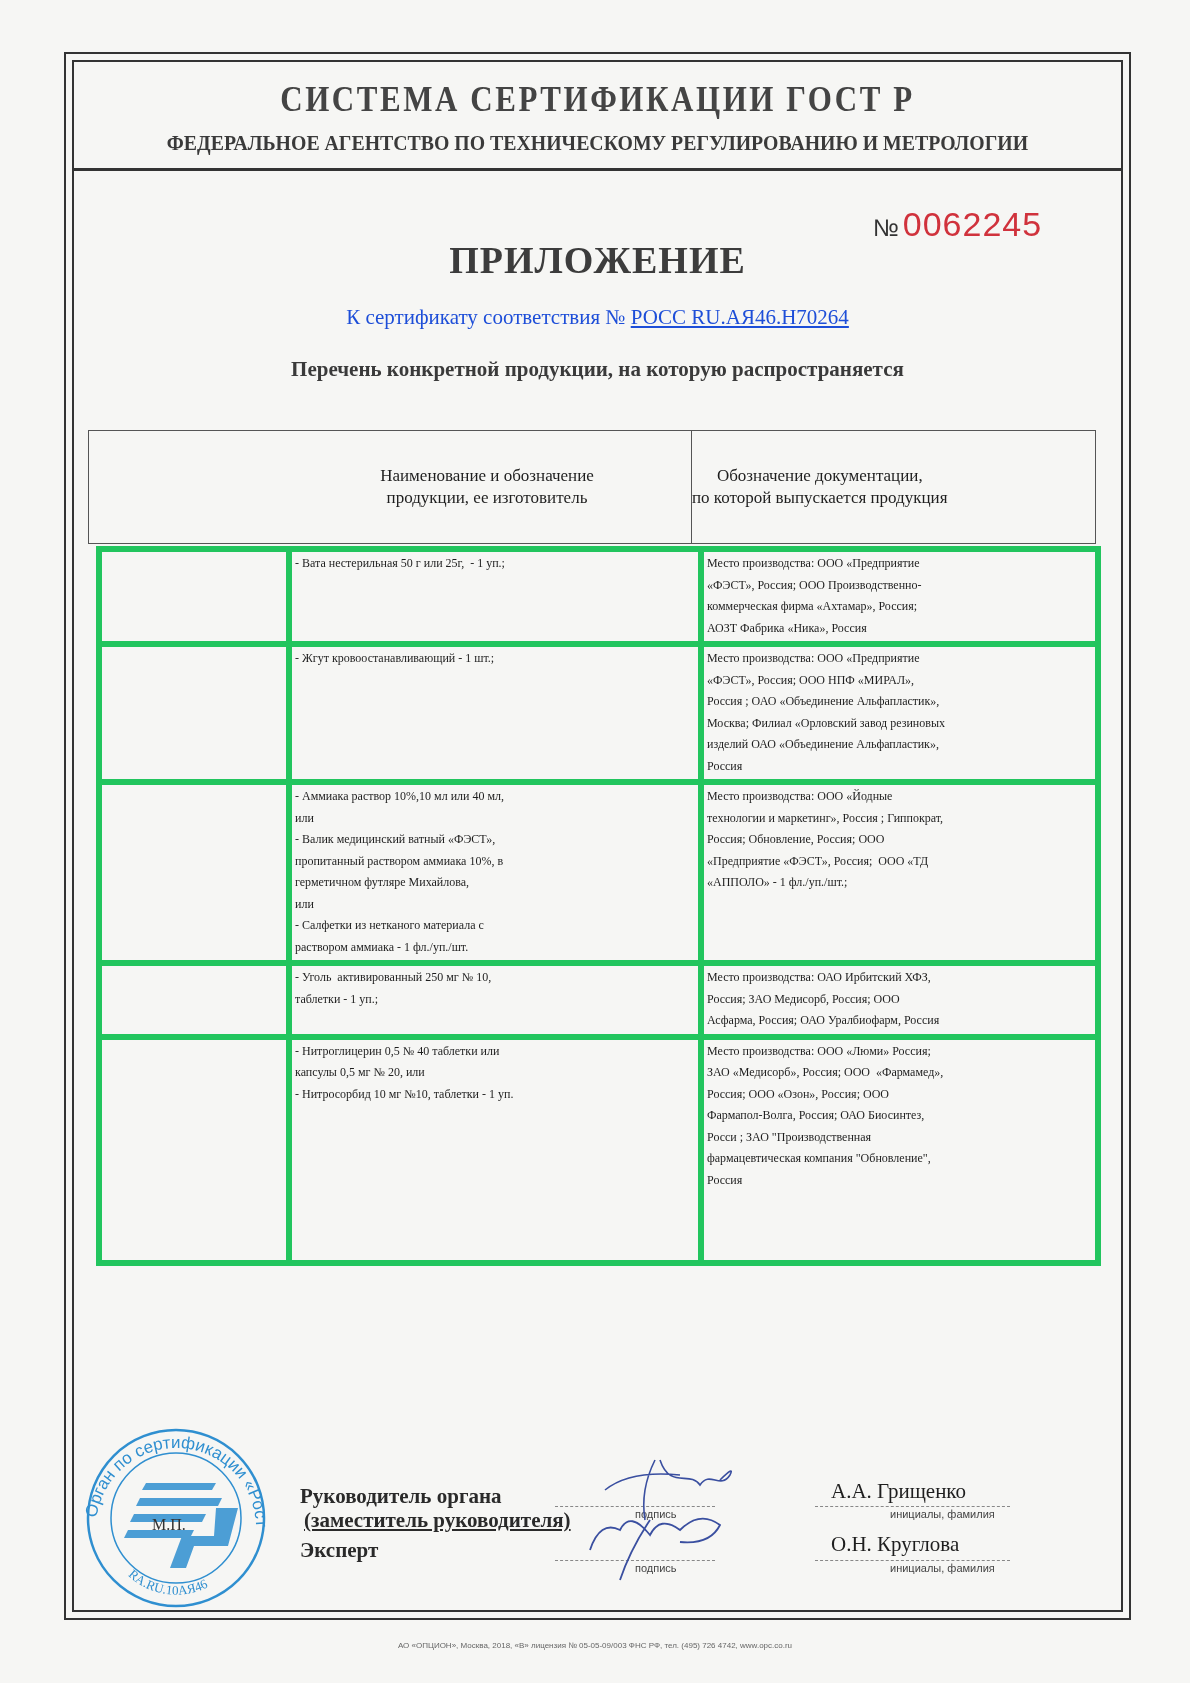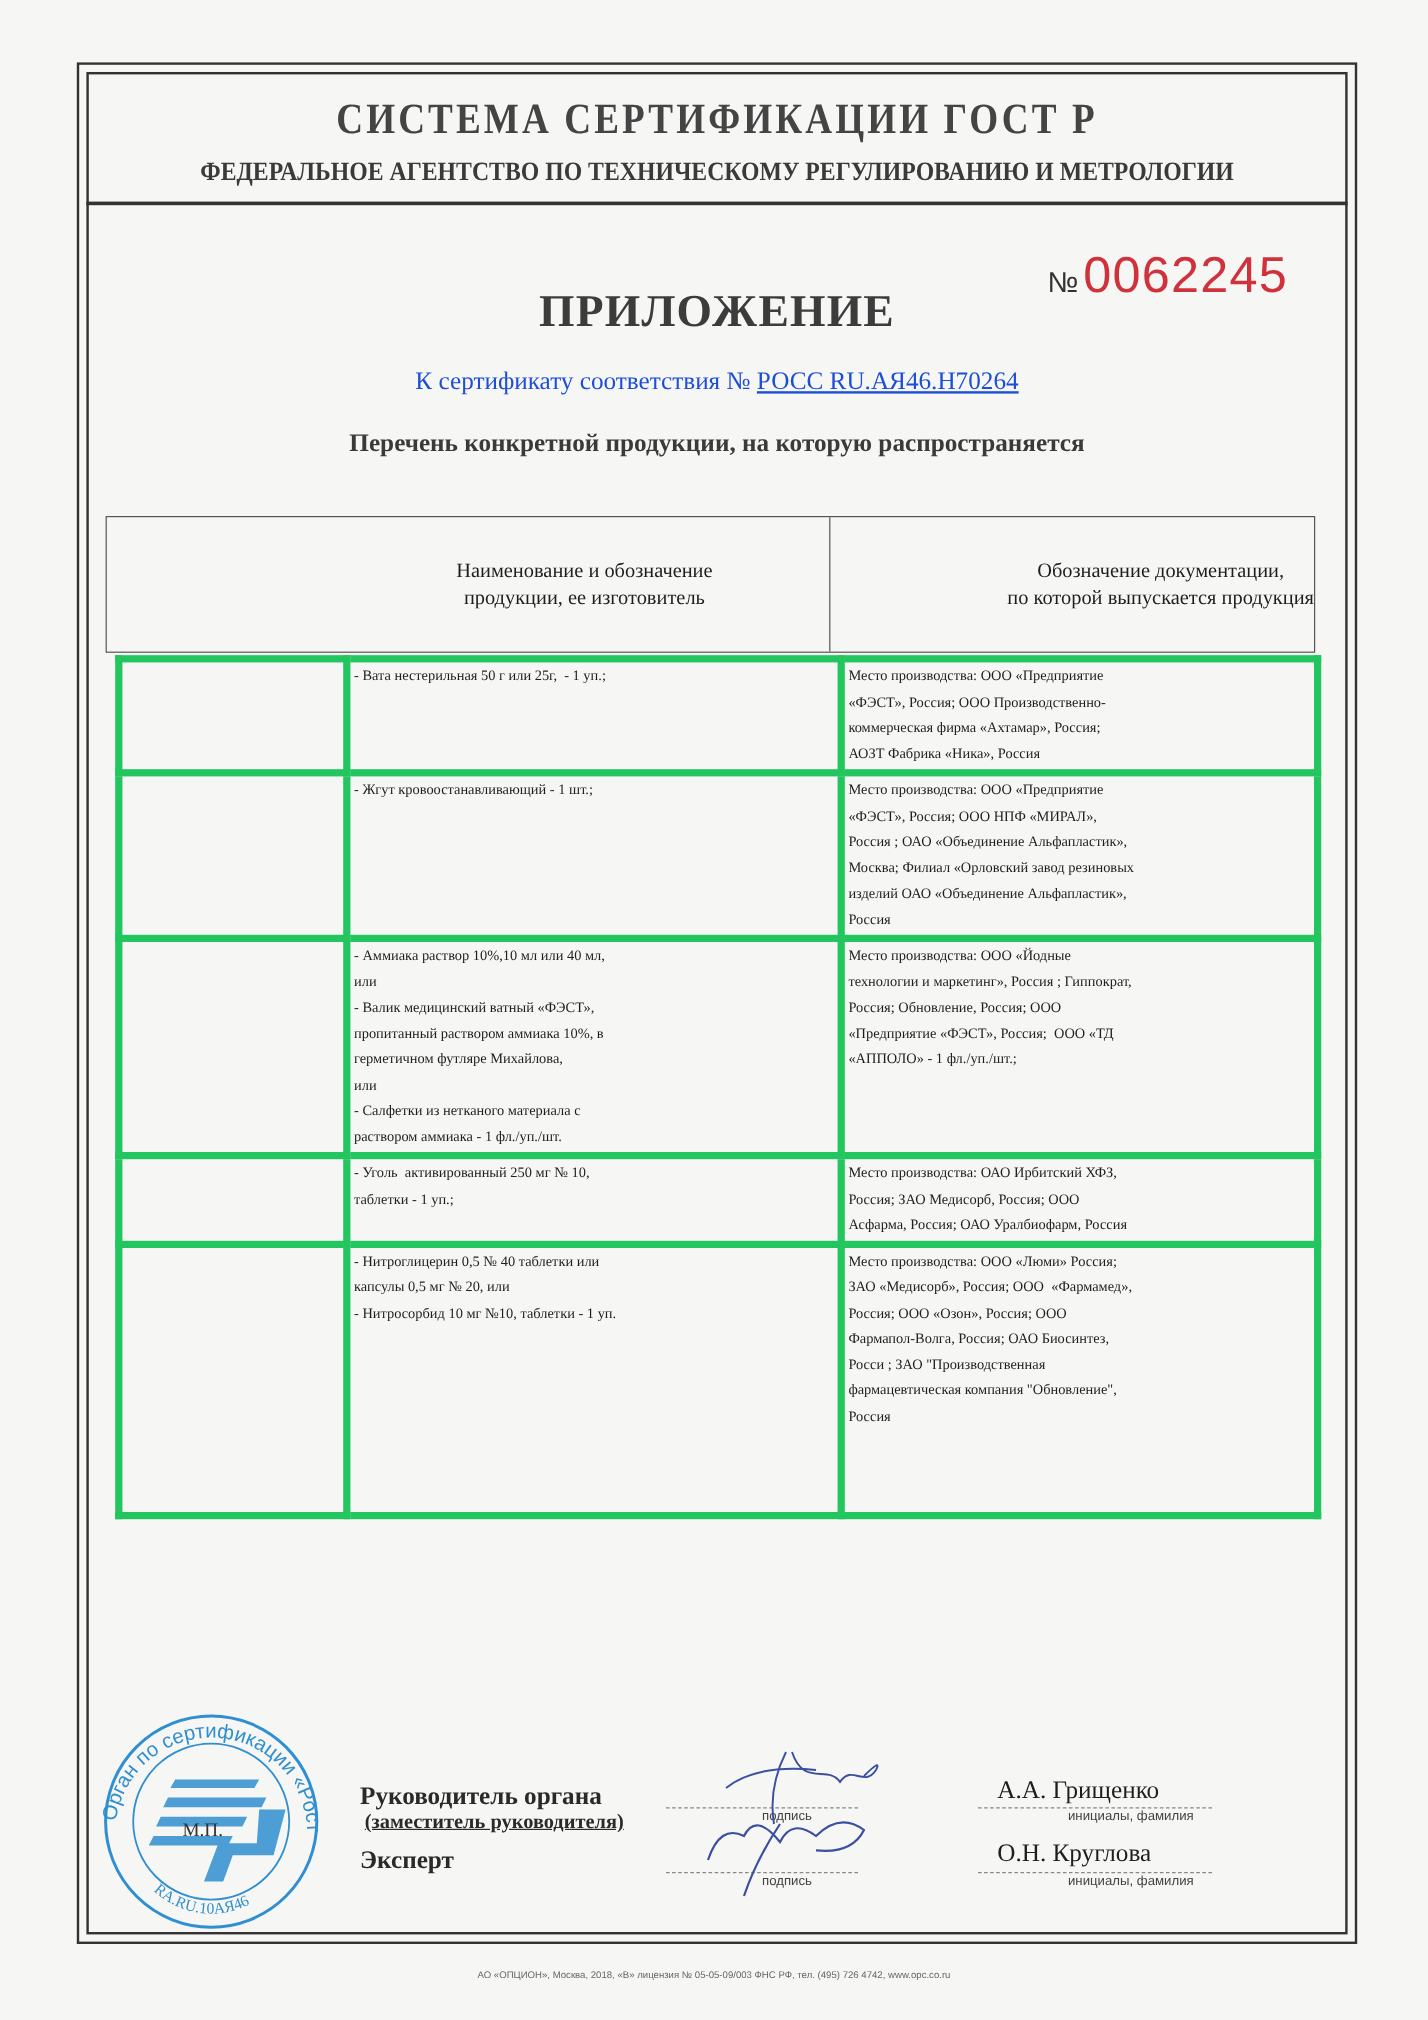--- a/index.html
+++ b/index.html
@@ -7,45 +7,45 @@
          font-family:"Liberation Serif", "DejaVu Serif", serif; color:#1e1e1e; }
   .abs { position:absolute; }
   .frame-outer { left:64px; top:52px; width:1067px; height:1568px; border:2px solid #333; box-sizing:border-box; }
   .frame-inner { left:72px; top:60px; width:1051px; height:1552px; border:2px solid #333; box-sizing:border-box; }
   .hdr-line { left:72px; top:168px; width:1051px; height:0; border-top:3px solid #333; }
   .t-system { left:72px; width:1051px; top:78px; text-align:center; font-size:36px; letter-spacing:3px;
               color:#444; font-weight:bold; transform:scaleX(0.86); transform-origin:center; }
   .t-agency { left:72px; width:1051px; top:130px; text-align:center; font-size:22px; font-weight:bold; color:#3a3a3a;
               transform:scaleX(0.9); transform-origin:center; white-space:nowrap; }
   .serial { left:873px; top:205px; font-size:24px; color:#333; font-family:"Liberation Sans", sans-serif; }
-  .serial .num { color:#d0323c; font-size:42px; letter-spacing:1px; margin-left:4px; }
+  .serial .num { color:#d0323c; font-size:34px; letter-spacing:1px; margin-left:4px; }
   .t-appendix { left:72px; width:1051px; top:238px; text-align:center; font-size:38px; font-weight:bold; color:#3c3c3c; letter-spacing:1px; }
   .t-cert { left:72px; width:1051px; top:305px; text-align:center; font-size:21px; color:#1d4ed8; }
   .t-cert .u { text-decoration:underline; }
   .t-list { left:72px; width:1051px; top:356px; text-align:center; font-size:21px; font-weight:bold; color:#3a3a3a; line-height:26px; }
 
   .hdr-tbl { left:88px; top:430px; width:1008px; height:114px; border:1px solid #555; box-sizing:border-box; }
   .hdr-tbl .c1 { position:absolute; left:0; top:0; width:193px; height:112px; border-right:1px solid #555; }
   .hdr-tbl .c1 .split { position:absolute; left:0; top:56px; width:193px; border-top:1px solid #666; }
   .hdr-tbl .kod-ok { position:absolute; left:2px; top:18px; font-size:18px; }
   .hdr-tbl .kod-tn { position:absolute; left:2px; top:78px; font-size:18px; }
   .hdr-tbl .c2 { position:absolute; left:194px; top:0; width:408px; height:112px; border-right:1px solid #555;
                  display:flex; align-items:center; justify-content:center; text-align:center; font-size:17px; line-height:22px; }
   .hdr-tbl .c3 { position:absolute; left:603px; top:0; right:0; height:112px;
-                 display:flex; align-items:center; justify-content:flex-end; text-align:center; font-size:17px; line-height:22px; }
+                 display:flex; align-items:center; justify-content:flex-start; text-align:center; font-size:17px; line-height:22px; }
 
   .data-tbl { left:96px; top:546px; width:1005px; border-collapse:collapse; table-layout:fixed; }
   .data-tbl td { border:6px solid #22c55e; vertical-align:top; font-size:12px; line-height:21.5px; padding:1px 3px 2px 3px; }
   .data-tbl td.code { width:178px; }
   .data-tbl td.name { width:400px; }
   .data-tbl .line { display:block; white-space:pre-wrap; }
 
   .stamp { left:66px; top:1418px; width:220px; height:190px; }
   .sig-label1 { left:300px; top:1484px; font-size:21px; font-weight:bold; color:#2a2a2a; }
-  .sig-label2 { left:304px; top:1508px; font-size:17px; font-weight:bold; color:#2a2a2a; text-decoration:underline; }
+  .sig-label2 { left:304px; top:1508px; font-size:21px; font-weight:bold; color:#2a2a2a; text-decoration:underline; }
   .sig-label3 { left:300px; top:1538px; font-size:21px; font-weight:bold; color:#2a2a2a; }
   .sig-line { border-top:1px dashed #888; }
   .small-cap { font-family:"Liberation Sans", sans-serif; font-size:11px; color:#444; }
   .name1 { left:831px; top:1479px; font-size:21px; }
   .name2 { left:831px; top:1532px; font-size:21px; }
   .footer { left:0; width:1190px; top:1641px; text-align:center; font-family:"Liberation Sans", sans-serif; font-size:8px; color:#666; }
 </style>
 </head>
 <body>
 

